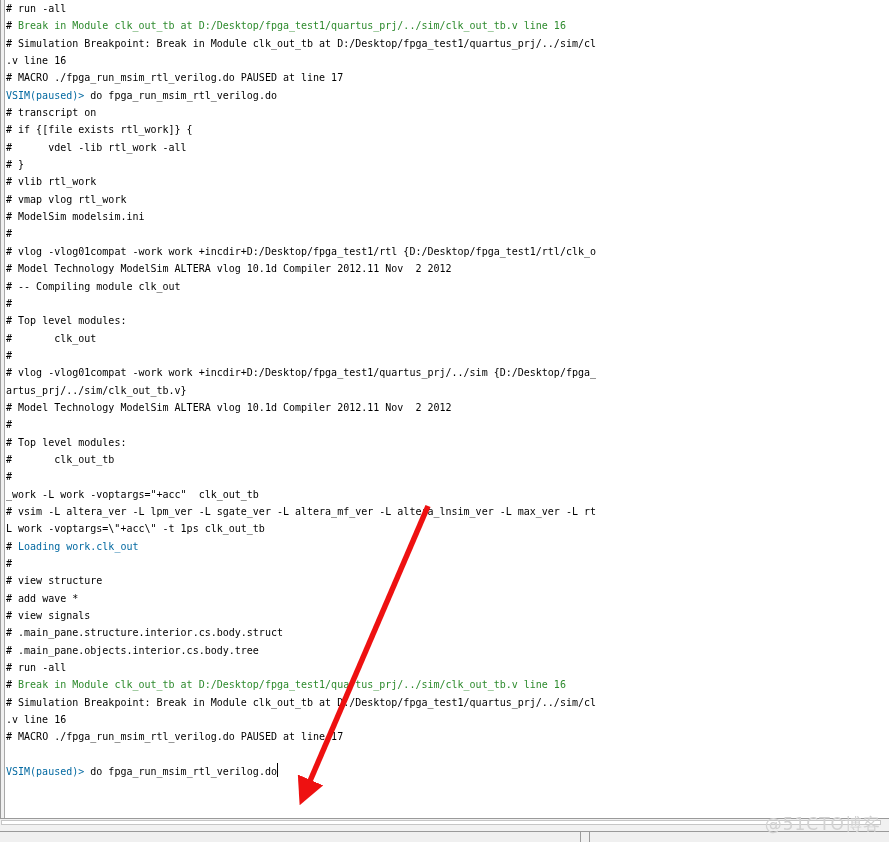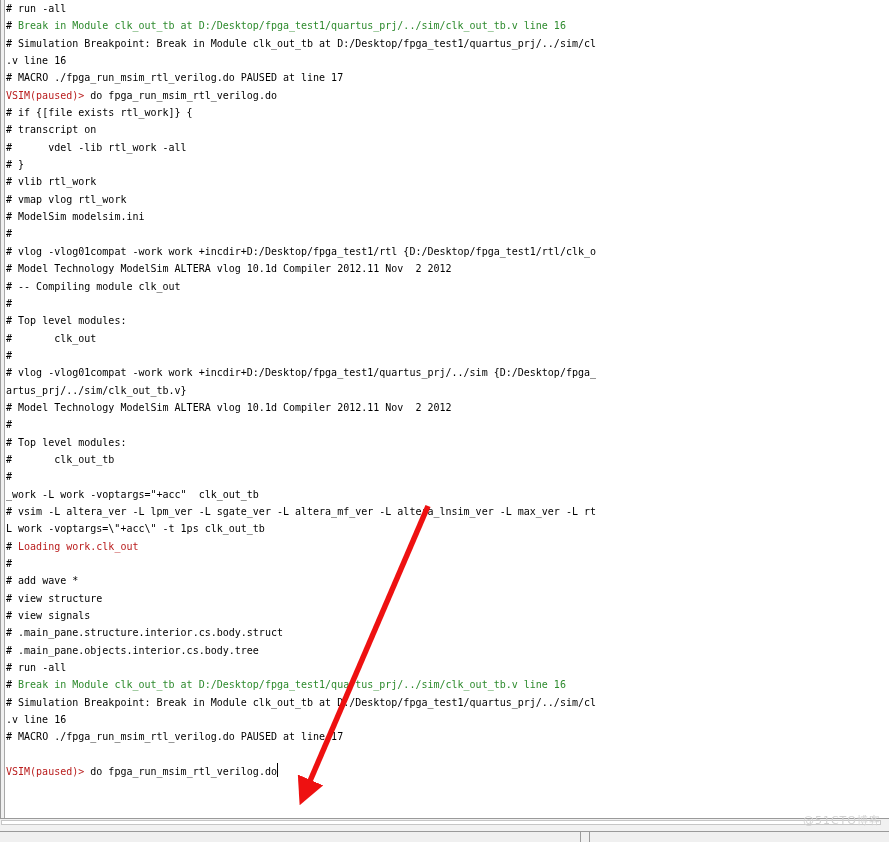--- a/index.html
+++ b/index.html
@@ -53,21 +53,21 @@
     font-size: 10px;
     white-space: pre;
     color: #000000;
     letter-spacing: 0px;
     font-family: "DejaVu Sans Mono", "Liberation Mono", monospace;
   }
   .hash {
     color: #000000;
   }
   .seg-green { color: #2e8b2e; }
-  .seg-blue  { color: #b91c1c; }
+  .seg-blue  { color: #0369a1; }
   .seg-black { color: #000000; }
 
   
   .caret {
     display: inline-block;
     width: 1px;
     height: 14px;
     background: #000;
     vertical-align: -2px;
     margin-left: 0px;
@@ -119,42 +119,42 @@
     background: #9a9a9a;
   }
   .status-divider.d1 { left: 580px; }
   .status-divider.d2 { left: 589px; }
 
   .watermark {
     position: absolute;
     right: 8px;
     top: 813px;
     font-family: "DejaVu Sans", "Liberation Sans", sans-serif;
-    font-size: 11px;
+    font-size: 17px;
     color: #d2d2d2;
     letter-spacing: 1px;
     user-select: none;
   }
 </style>
 </head>
 <body>
 
 <div id="app">
 
   <div class="left-rule"></div>
 
   <div class="transcript" id="transcript">
       <div class="line"><span class="hash"># </span><span class="seg-black">run -all</span></div>
       <div class="line"><span class="hash"># </span><span class="seg-green">Break in Module clk_out_tb at D:/Desktop/fpga_test1/quartus_prj/../sim/clk_out_tb.v line 16</span></div>
       <div class="line"><span class="hash"># </span><span class="seg-black">Simulation Breakpoint: Break in Module clk_out_tb at D:/Desktop/fpga_test1/quartus_prj/../sim/cl</span></div>
       <div class="line"><span class="seg-black">.v line 16</span></div>
       <div class="line"><span class="hash"># </span><span class="seg-black">MACRO ./fpga_run_msim_rtl_verilog.do PAUSED at line 17</span></div>
       <div class="line"><span class="seg-blue">VSIM(paused)&gt;</span><span class="seg-black"> do fpga_run_msim_rtl_verilog.do</span></div>
+      <div class="line"><span class="hash"># </span><span class="seg-black">transcript on</span></div>
       <div class="line"><span class="hash"># </span><span class="seg-black">if {[file exists rtl_work]} {</span></div>
-      <div class="line"><span class="hash"># </span><span class="seg-black">transcript on</span></div>
       <div class="line"><span class="hash"># </span><span class="seg-black">     vdel -lib rtl_work -all</span></div>
       <div class="line"><span class="hash"># </span><span class="seg-black">}</span></div>
       <div class="line"><span class="hash"># </span><span class="seg-black">vlib rtl_work</span></div>
       <div class="line"><span class="hash"># </span><span class="seg-black">vmap vlog rtl_work</span></div>
       <div class="line"><span class="hash"># </span><span class="seg-black">ModelSim modelsim.ini</span></div>
       <div class="line"><span class="hash"># </span><span class="seg-black"></span></div>
       <div class="line"><span class="hash"># </span><span class="seg-black">vlog -vlog01compat -work work +incdir+D:/Desktop/fpga_test1/rtl {D:/Desktop/fpga_test1/rtl/clk_o</span></div>
       <div class="line"><span class="hash"># </span><span class="seg-black">Model Technology ModelSim ALTERA vlog 10.1d Compiler 2012.11 Nov  2 2012</span></div>
       <div class="line"><span class="hash"># </span><span class="seg-black">-- Compiling module clk_out</span></div>
       <div class="line"><span class="hash"># </span><span class="seg-black"></span></div>
@@ -166,22 +166,22 @@
       <div class="line"><span class="hash"># </span><span class="seg-black">Model Technology ModelSim ALTERA vlog 10.1d Compiler 2012.11 Nov  2 2012</span></div>
       <div class="line"><span class="hash"># </span><span class="seg-black"></span></div>
       <div class="line"><span class="hash"># </span><span class="seg-black">Top level modules:</span></div>
       <div class="line"><span class="hash"># </span><span class="seg-black">      clk_out_tb</span></div>
       <div class="line"><span class="hash"># </span><span class="seg-black"></span></div>
       <div class="line"><span class="seg-black">_work -L work -voptargs="+acc"  clk_out_tb</span></div>
       <div class="line"><span class="hash"># </span><span class="seg-black">vsim -L altera_ver -L lpm_ver -L sgate_ver -L altera_mf_ver -L altera_lnsim_ver -L max_ver -L rt</span></div>
       <div class="line"><span class="seg-black">L work -voptargs=\"+acc\" -t 1ps clk_out_tb</span></div>
       <div class="line"><span class="hash"># </span><span class="seg-blue">Loading work.clk_out</span></div>
       <div class="line"><span class="hash"># </span><span class="seg-black"></span></div>
+      <div class="line"><span class="hash"># </span><span class="seg-black">view structure</span></div>
       <div class="line"><span class="hash"># </span><span class="seg-black">add wave *</span></div>
-      <div class="line"><span class="hash"># </span><span class="seg-black">view structure</span></div>
       <div class="line"><span class="hash"># </span><span class="seg-black">view signals</span></div>
       <div class="line"><span class="hash"># </span><span class="seg-black">.main_pane.structure.interior.cs.body.struct</span></div>
       <div class="line"><span class="hash"># </span><span class="seg-black">.main_pane.objects.interior.cs.body.tree</span></div>
       <div class="line"><span class="hash"># </span><span class="seg-black">run -all</span></div>
       <div class="line"><span class="hash"># </span><span class="seg-green">Break in Module clk_out_tb at D:/Desktop/fpga_test1/quartus_prj/../sim/clk_out_tb.v line 16</span></div>
       <div class="line"><span class="hash"># </span><span class="seg-black">Simulation Breakpoint: Break in Module clk_out_tb at D:/Desktop/fpga_test1/quartus_prj/../sim/cl</span></div>
       <div class="line"><span class="seg-black">.v line 16</span></div>
       <div class="line"><span class="hash"># </span><span class="seg-black">MACRO ./fpga_run_msim_rtl_verilog.do PAUSED at line 17</span></div>
       <div class="line"><span class="seg-black"></span></div>
       <div class="line"><span class="seg-blue">VSIM(paused)&gt;</span><span class="seg-black"> do fpga_run_msim_rtl_verilog.do</span><span class="caret"></span></div>

